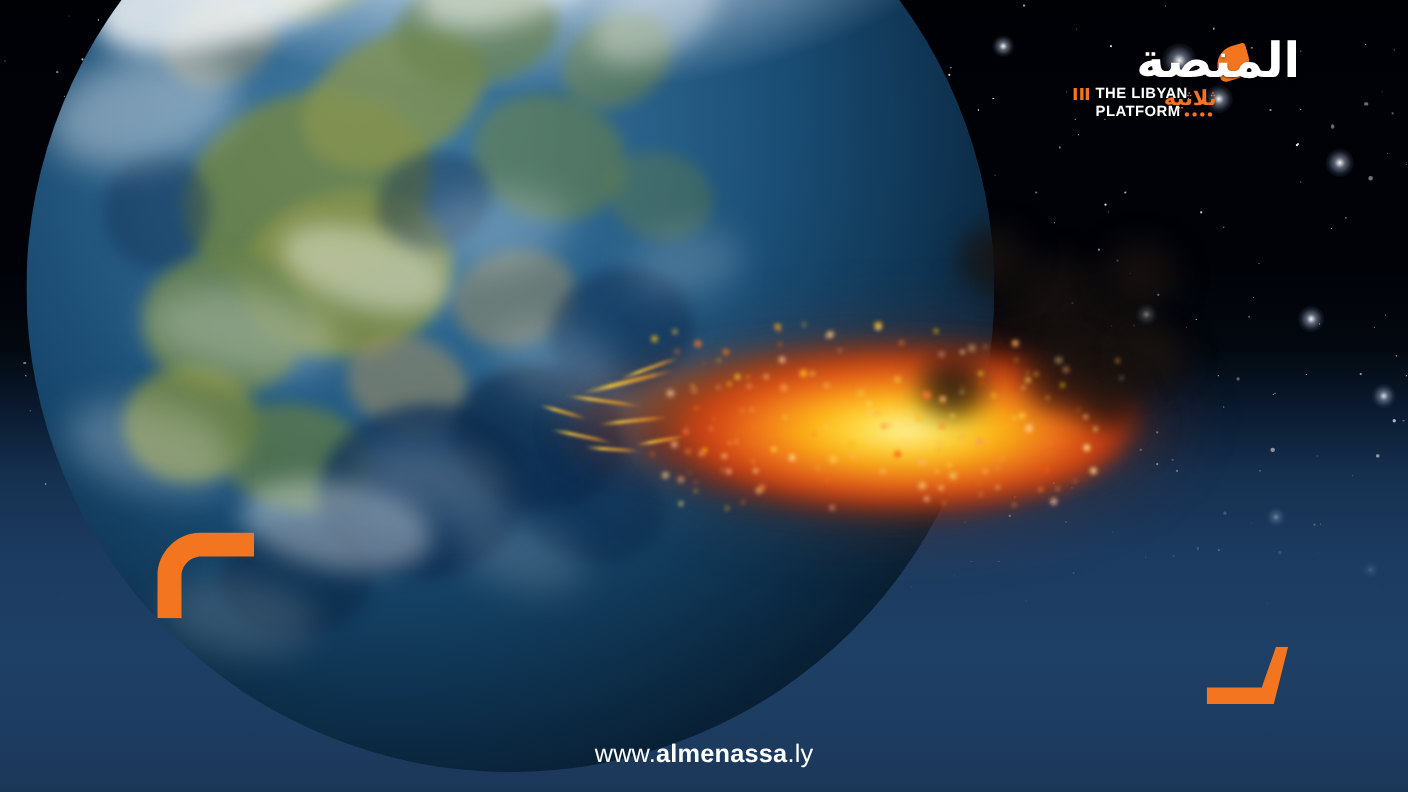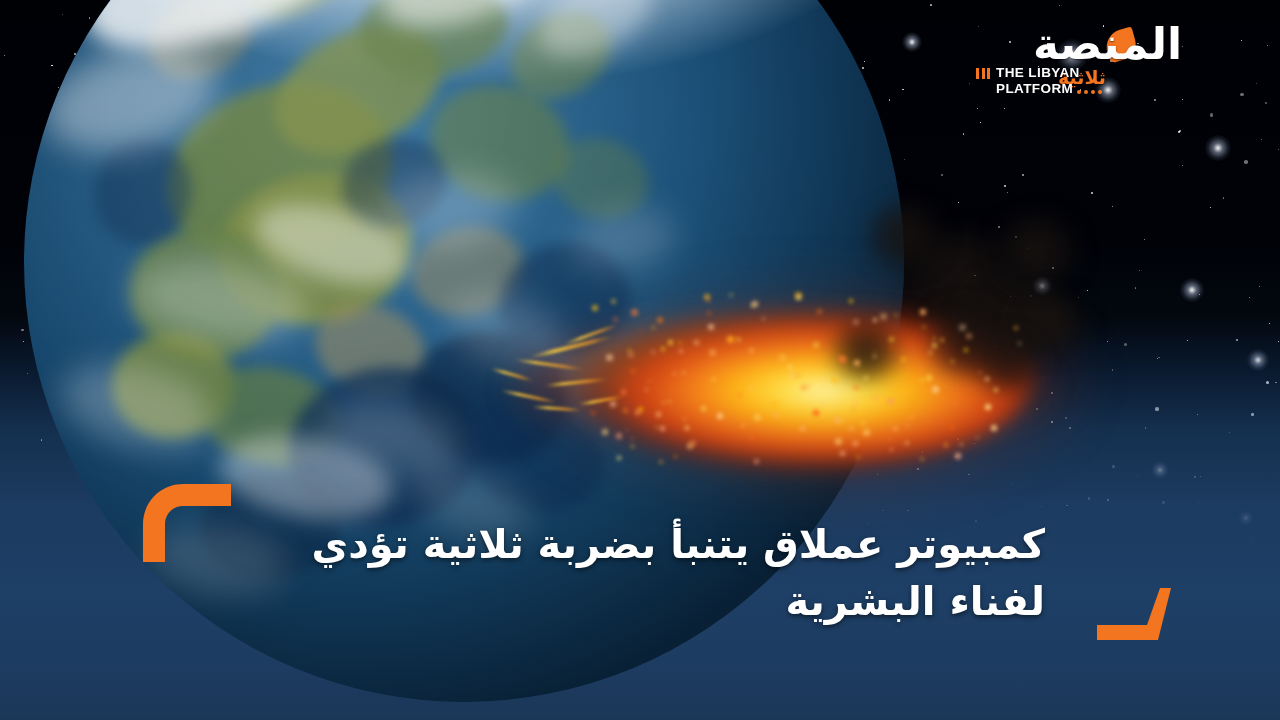--- a/index.html
+++ b/index.html
@@ -134,21 +134,21 @@
   .crack {
     position:absolute;
     background:linear-gradient(90deg, rgba(255,205,60,0) 0%, rgba(255,205,60,.85) 30%, rgba(255,160,30,.7) 70%, rgba(255,140,20,0) 100%);
     filter:blur(1.6px);
     border-radius:40%;
   }
 
   
   .logo {
     position:absolute;
-    right:98px; top:24px;
+    right:98px; top:36px;
     width:186px; height:84px;
     direction:rtl;
   }
   .logo-ar {
     position:absolute; right:0; top:-2px;
     font-family:"DejaVu Sans", sans-serif;
     font-size:44px;
     font-weight:bold;
     color:#ffffff;
     letter-spacing:-1px;
@@ -867,18 +867,18 @@
       <path d="M88 0 H40 C17.9 0 0 17.9 0 40 V78 H22 V40 C22 30 30 22 40 22 H88 Z" fill="#f4751f"></path>
     </svg>
   </div>
 
   <div class="bracket-br">
     <svg width="74" height="52" viewBox="0 0 74 52" xmlns="http://www.w3.org/2000/svg">
       <path d="M63 0 L74 0 L61 52 L0 52 L0 37 L50 37 Z" fill="#f4751f"></path>
     </svg>
   </div>
 
-  <div class="headline">
-    <span>كمبيوتر عملاق يتنبأ بضربة ثلاثية تؤدي لفناء البشرية</span>
+
+  <div class="footer">
+    <span>www.</span><span class="b">almenassa</span><span>.ly</span>
   </div>
 
-
 </div>
 
 </body></html>

